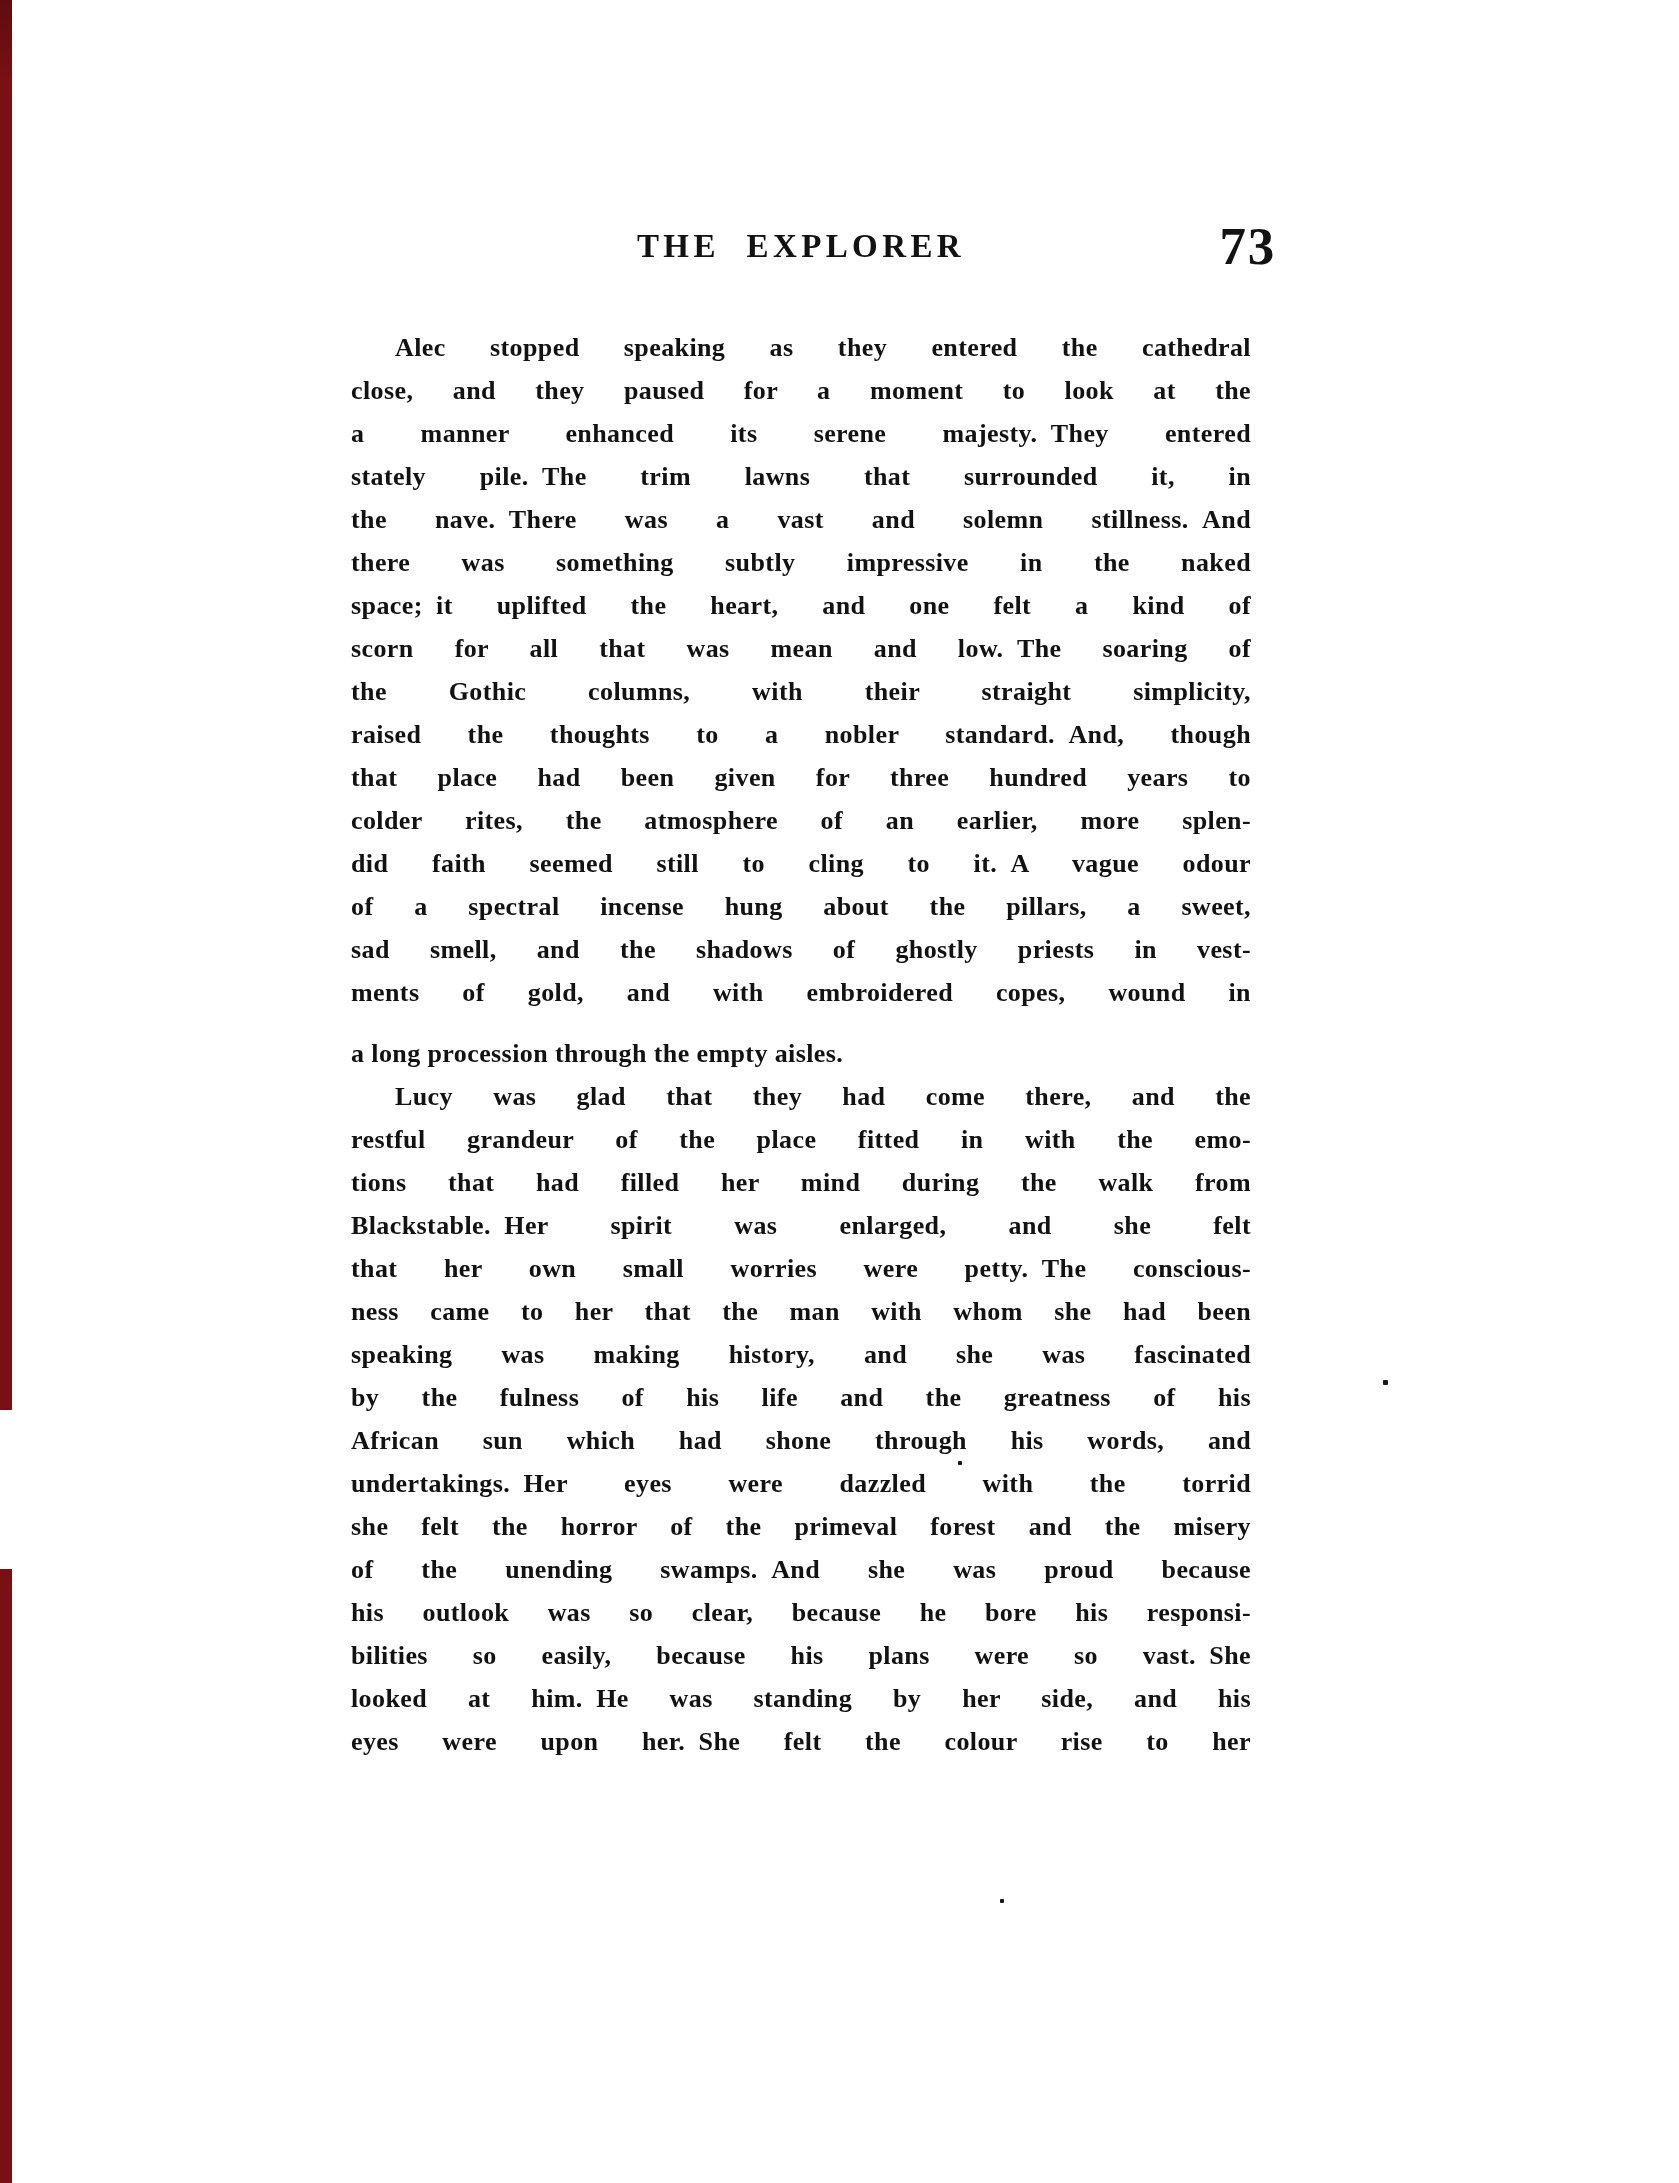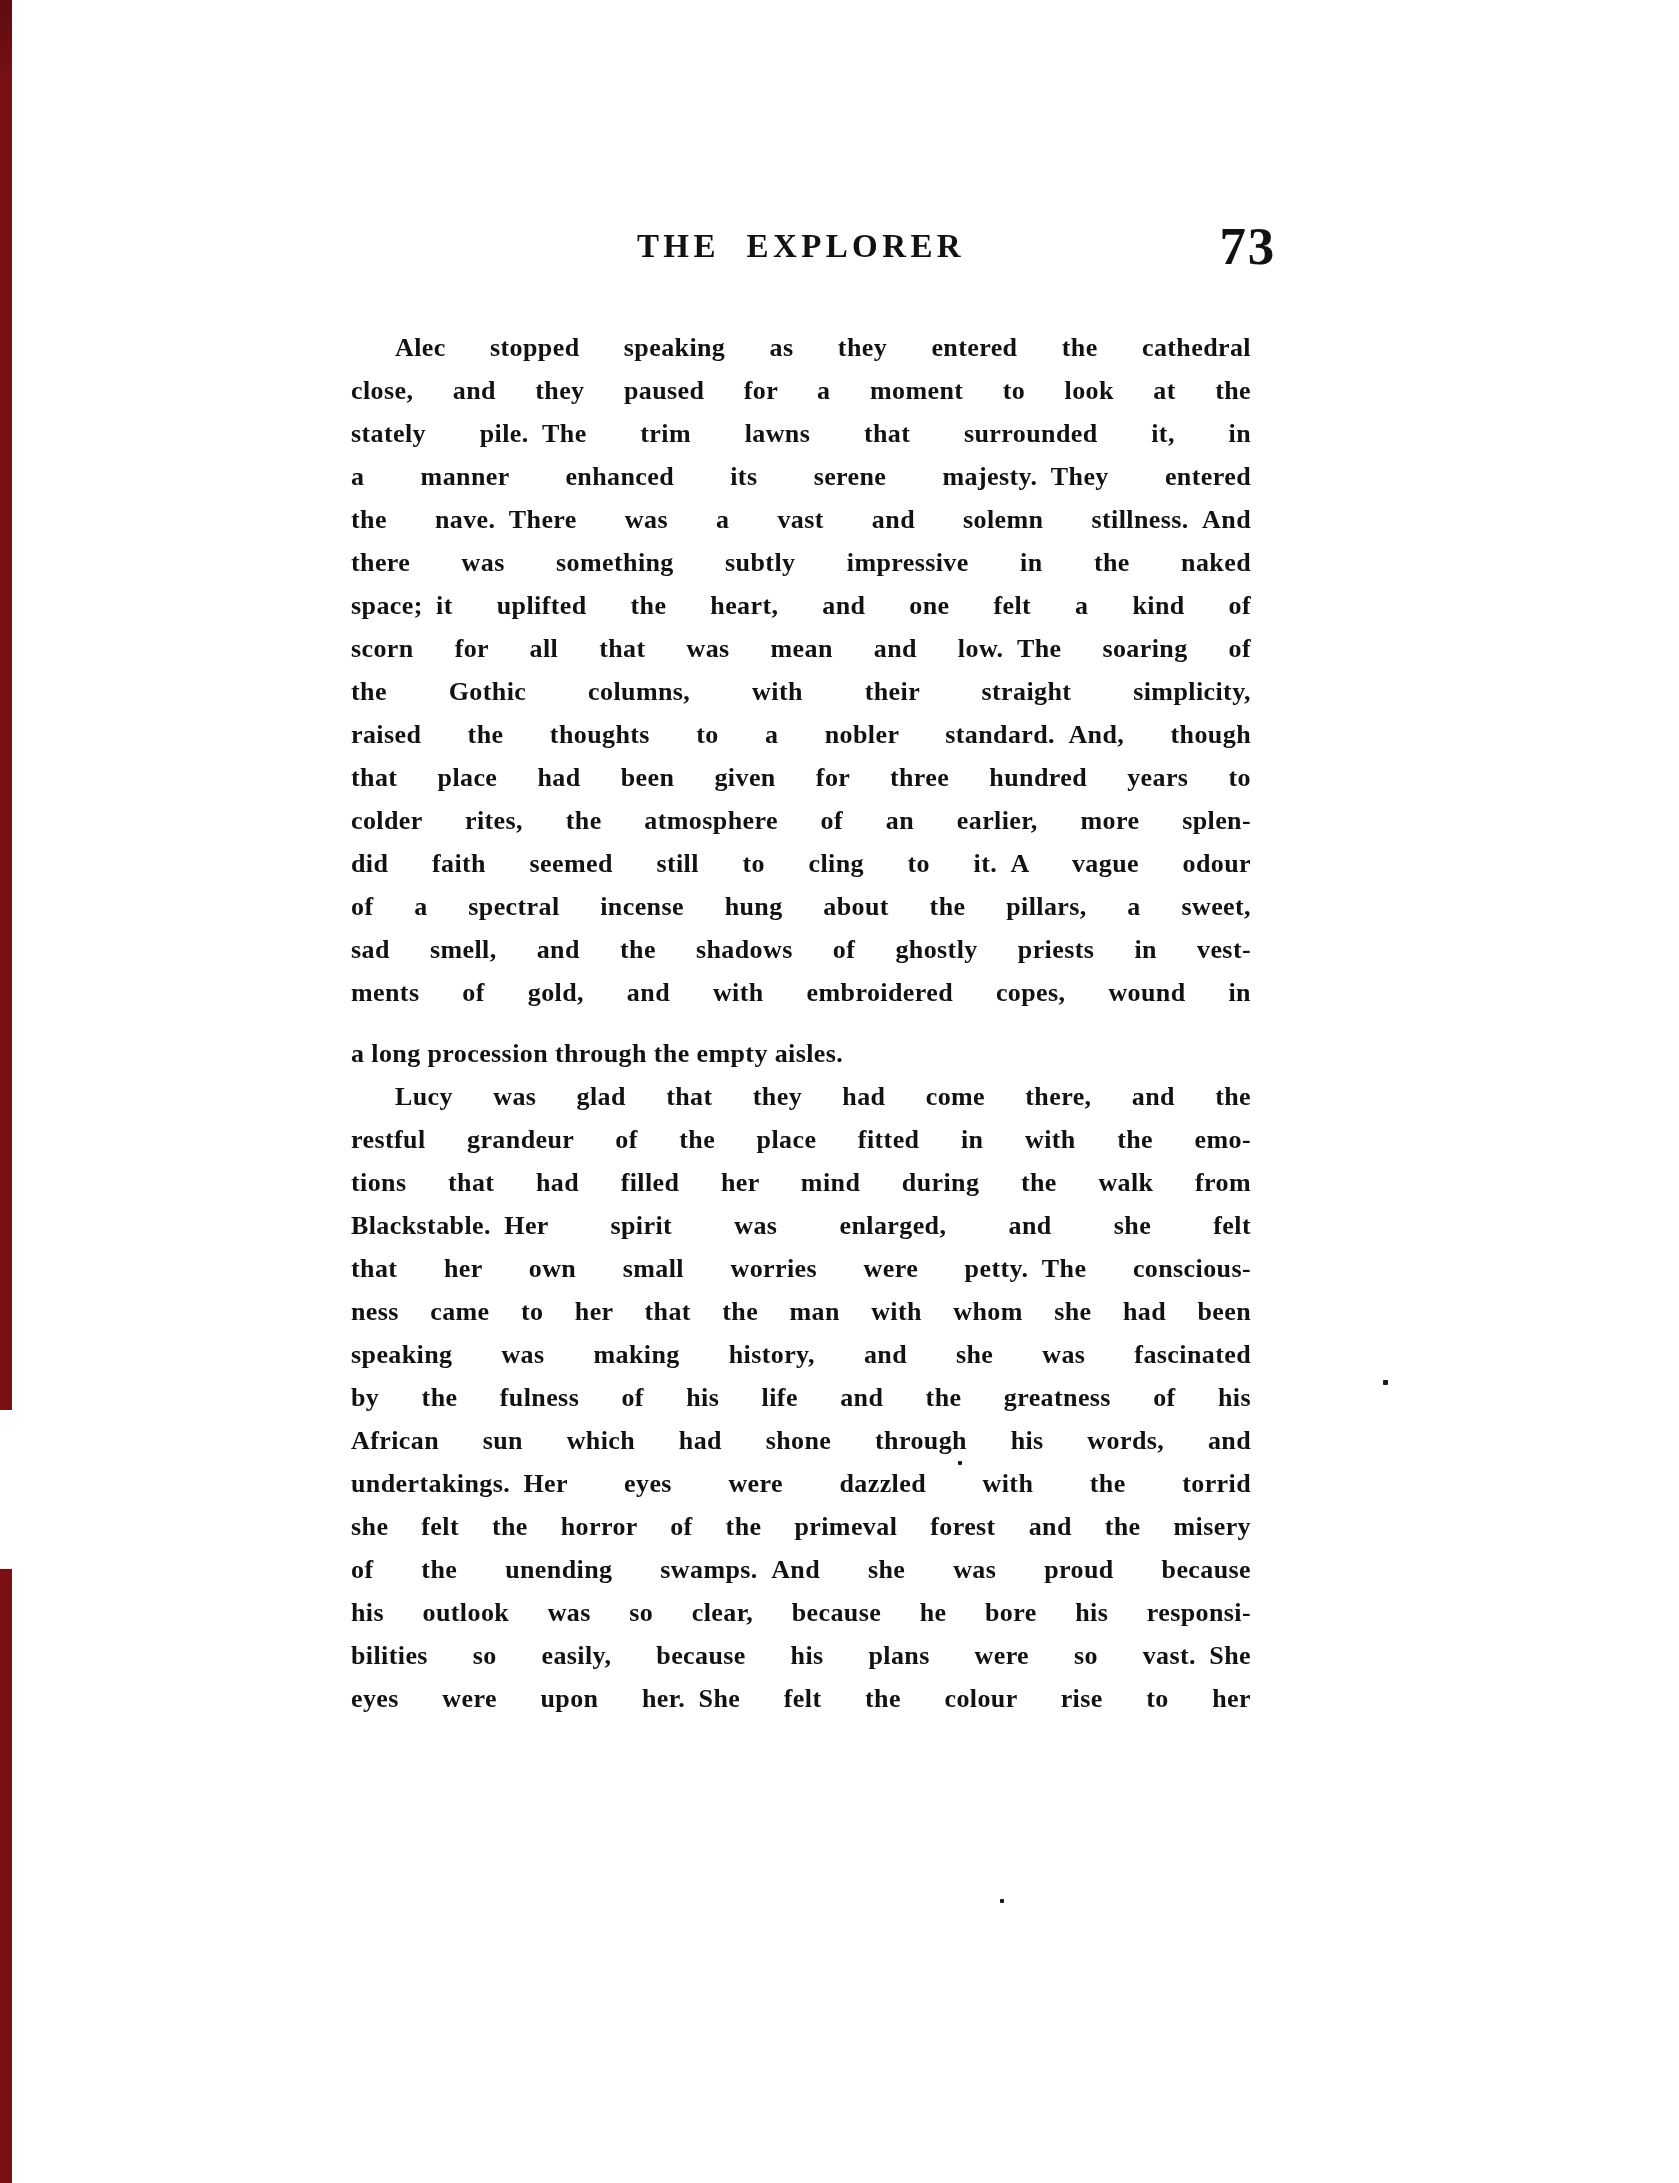--- a/index.html
+++ b/index.html
@@ -94,22 +94,22 @@
 
 <div class="running-head">
   <span class="head-title">THE EXPLORER</span>
   <span class="head-pagenum">73</span>
 </div>
 
 <div class="text-block">
     <div>
       <div class="line indent">Alec stopped speaking as they entered the cathedral</div>
       <div class="line">close, and they paused for a moment to look at the</div>
+      <div class="line">a manner enhanced its serene majesty. They entered</div>
       <div class="line">stately pile. The trim lawns that surrounded it, in</div>
-      <div class="line">a manner enhanced its serene majesty. They entered</div>
       <div class="line">the nave. There was a vast and solemn stillness. And</div>
       <div class="line">there was something subtly impressive in the naked</div>
       <div class="line">space; it uplifted the heart, and one felt a kind of</div>
       <div class="line">scorn for all that was mean and low. The soaring of</div>
       <div class="line">the Gothic columns, with their straight simplicity,</div>
       <div class="line">raised the thoughts to a nobler standard. And, though</div>
       <div class="line">that place had been given for three hundred years to</div>
       <div class="line">colder rites, the atmosphere of an earlier, more splen-</div>
       <div class="line">did faith seemed still to cling to it. A vague odour</div>
       <div class="line">of a spectral incense hung about the pillars, a sweet,</div>
@@ -125,20 +125,21 @@
       <div class="line">that her own small worries were petty. The conscious-</div>
       <div class="line">ness came to her that the man with whom she had been</div>
       <div class="line">speaking was making history, and she was fascinated</div>
       <div class="line">by the fulness of his life and the greatness of his</div>
       <div class="line">African sun which had shone through his words, and</div>
       <div class="line">undertakings. Her eyes were dazzled with the torrid</div>
       <div class="line">she felt the horror of the primeval forest and the misery</div>
       <div class="line">of the unending swamps. And she was proud because</div>
       <div class="line">his outlook was so clear, because he bore his responsi-</div>
       <div class="line">bilities so easily, because his plans were so vast. She</div>
+      <div class="line">looked at him. He was standing by her side, and his</div>
       <div class="line">eyes were upon her. She felt the colour rise to her</div>
     </div>
   </div>
 
 <div class="speck s1"></div>
 <div class="speck s2"></div>
 <div class="speck s3"></div>
 
 
 </body></html>

